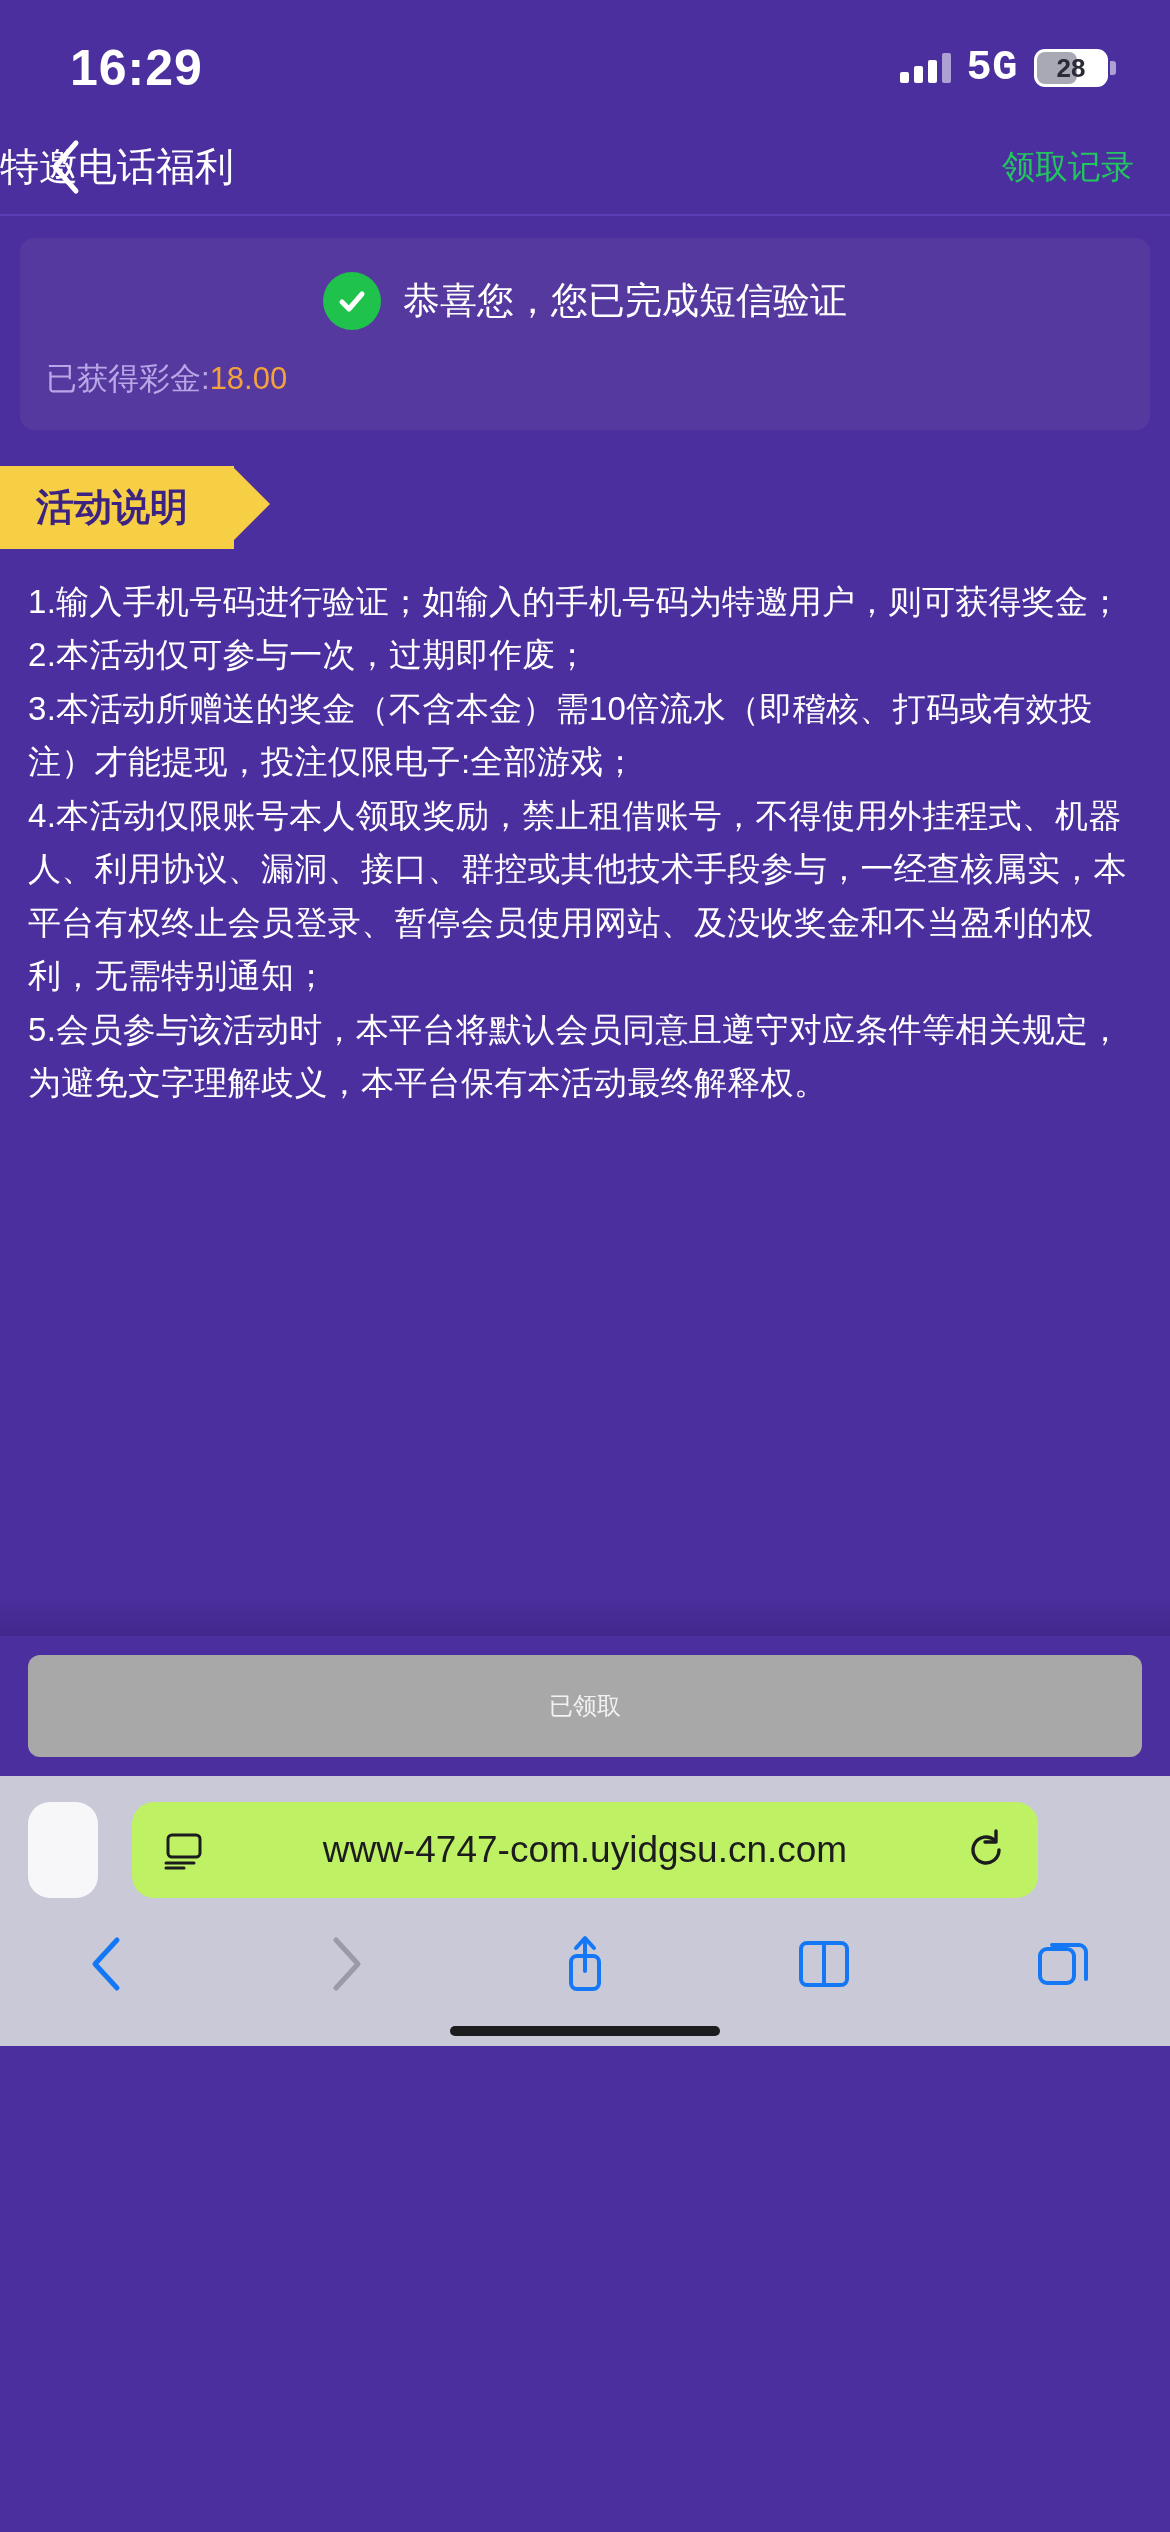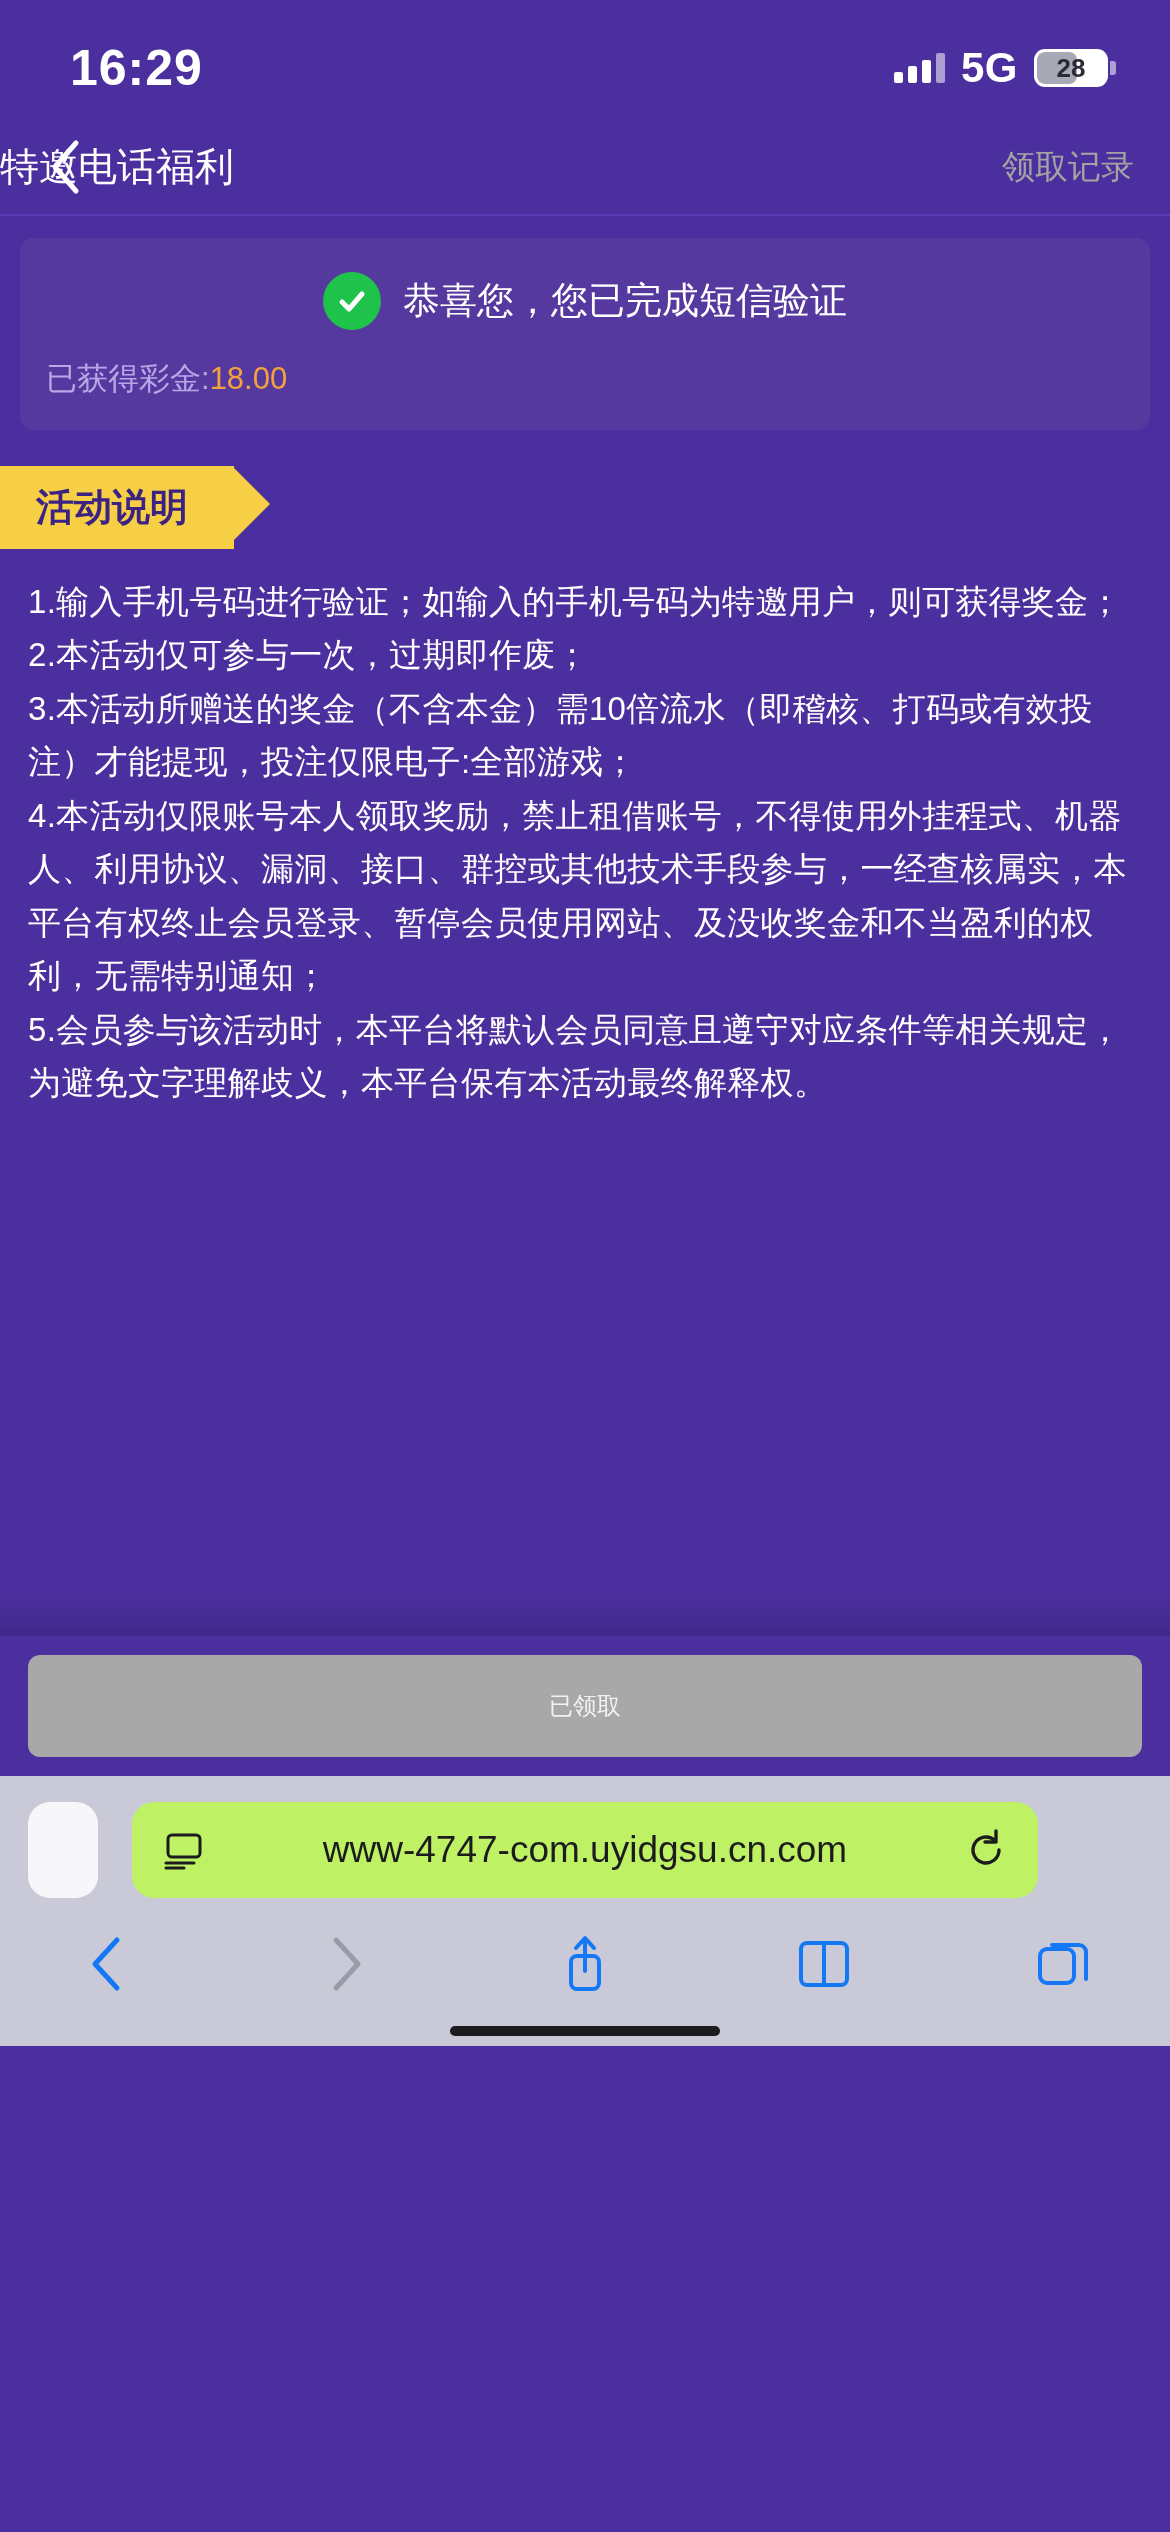--- a/index.html
+++ b/index.html
@@ -46,21 +46,21 @@
     display: flex;
     align-items: flex-end;
     gap: 5px;
     height: 30px;
   }
   .signal i { display: block; width: 9px; background: #ffffff; border-radius: 2px; }
   .signal i:nth-child(1) { height: 11px; }
   .signal i:nth-child(2) { height: 17px; }
   .signal i:nth-child(3) { height: 23px; }
   .signal i:nth-child(4) { height: 30px; background: #ffffff; opacity: .55; }
-  .net-label { font-size: 42px; font-weight: 600; letter-spacing: .5px; }
+  .net-label { font-size: 42px; font-weight: 600; letter-spacing: .5px; font-family: Liberation Mono, monospace; }
   .battery {
     position: relative;
     width: 74px; height: 38px;
     border-radius: 11px;
     background: #ffffff;
     display: flex; align-items: center;
   }
   .battery .fill {
     position: absolute; left: 3px; top: 3px; bottom: 3px;
     width: 40px; border-radius: 8px; background: #a9a9b5;
@@ -90,21 +90,21 @@
     display: flex; align-items: center; justify-content: center;
     cursor: pointer;
   }
   .nav-back svg { display: block; }
   .nav-title {
     position: absolute; left: 0; right: 0; text-align: left;
     color: #ffffff; font-size: 39px; font-weight: 500; pointer-events: none;
   }
   .nav-record {
     margin-left: auto;
-    color: #a3a3a3;
+    color: #22c55e;
     font-size: 33px;
     cursor: pointer;
     padding-right: 6px;
   }
 
   
   .content {
     flex: 1 1 auto;
     overflow: hidden;
     position: relative;

